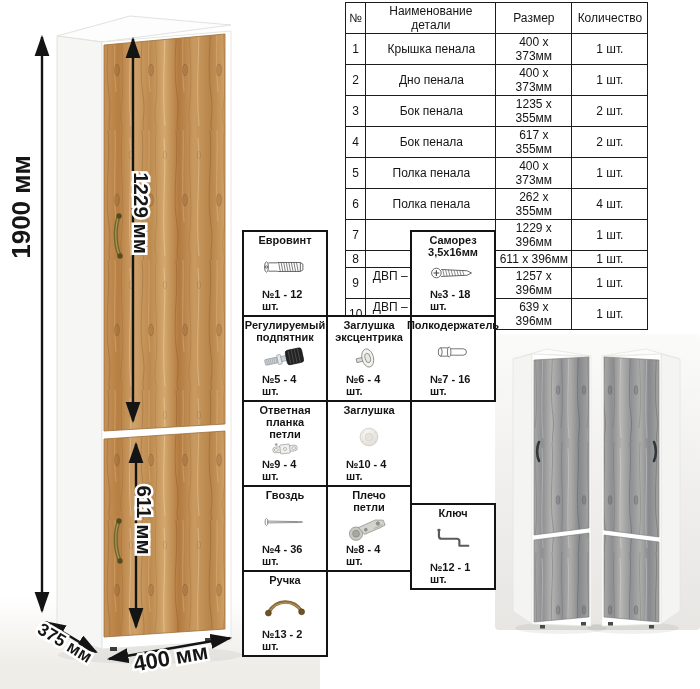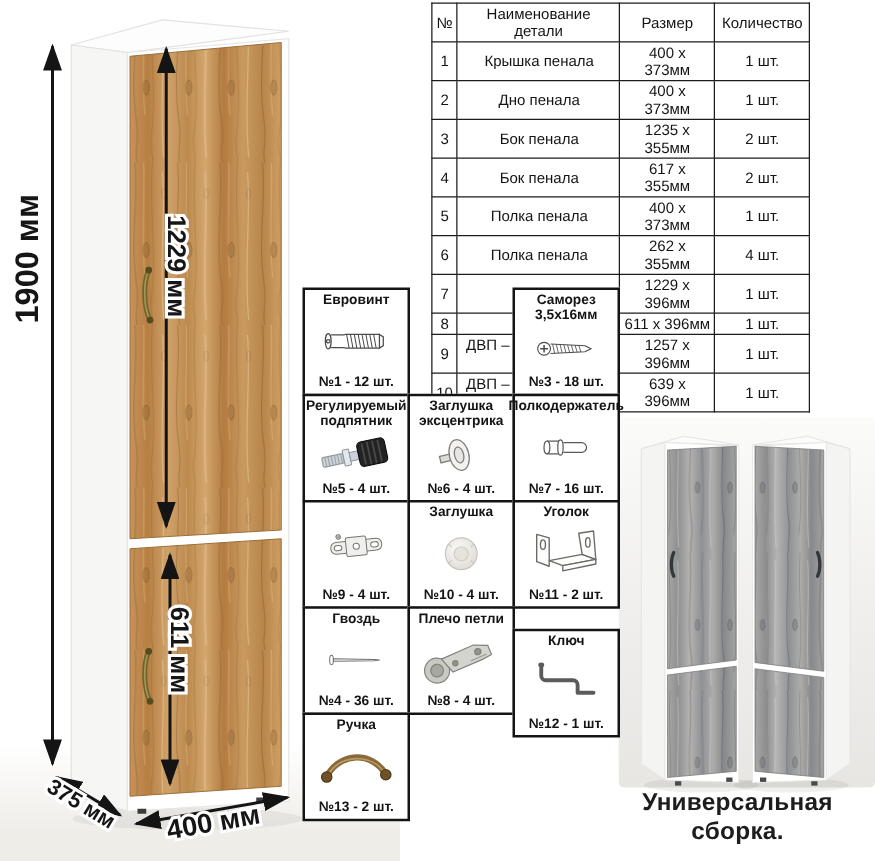--- a/index.html
+++ b/index.html
@@ -18,21 +18,21 @@
   .parts-table td,.parts-table th{border:1px solid #1c1c1c;padding:1px 3px;
     font-weight:normal;text-align:center;vertical-align:middle;height:14px;}
   .parts-table th{height:16px;}
   .parts-table td.name{text-align:center;padding-left:4px;}
   .col-num{width:18px}.col-name{width:130px}.col-size{width:76px}.col-qty{width:76px}
 
   
   .hw-grid{position:absolute;left:242px;top:230px;width:256px;height:426px;}
   .hw-cell{position:absolute;width:86px;height:87px;border:2px solid #141414;background:#fff;
     box-sizing:border-box;display:flex;flex-direction:column;align-items:center;
-    padding:2px 6px 3px;}
+    padding:2px 18px 3px;}
   .hw-title{font-weight:bold;font-size:11px;line-height:12px;text-align:center;white-space:pre-line;}
   .hw-art{flex:1;display:flex;align-items:center;justify-content:center;min-height:0;width:100%;}
   .hw-art svg{max-height:100%;}
   .hw-count{font-weight:bold;font-size:11px;line-height:12px;margin-top:auto;}
 
   
   .p00{left:0;top:0}.p01{left:84px;top:0}.p02{left:168px;top:0}
   .p10{left:0;top:85px}.p11{left:84px;top:85px}.p12{left:168px;top:85px}
   .p20{left:0;top:170px}.p21{left:84px;top:170px}.p22{left:168px;top:170px}
   .p30{left:0;top:255px}.p31{left:84px;top:255px}.p32{left:168px;top:273px}
@@ -282,20 +282,22 @@
           <path d="M16 15.5 H29 M16 28.5 H29" fill="none"></path>
           <ellipse cx="30" cy="22" rx="2.8" ry="8"></ellipse>
           <path d="M33 17 H52 M33 27 H52 M52 17 a5 5 0 0 1 0 10" fill="none"></path>
         </g>
           </svg>
         </div>
       <div class="hw-count">№7 - 16 шт.</div>
     </div>
 
     <div class="hw-cell p20">
+      <div class="hw-title">Ответная планка
+петли</div>
       <div class="hw-art">
           <svg width="70" height="30" viewBox="0 0 72 44">
         <g transform="rotate(-6 36 22)" fill="#efefed" stroke="#77776f" stroke-width="1.2">
           <rect x="6" y="15" width="60" height="14" rx="6.5"></rect>
           <rect x="24" y="11" width="24" height="22" rx="2"></rect>
           <rect x="10" y="19" width="9" height="6" rx="3" fill="#fff"></rect>
           <rect x="53" y="19" width="9" height="6" rx="3" fill="#fff"></rect>
           <circle cx="36" cy="22" r="3.6" fill="#fff"></circle>
           <circle cx="16" cy="9" r="2.6" fill="#ddd"></circle>
               <path d="M14.4 9 h3.2"></path>
@@ -316,36 +318,20 @@
         </radialGradient>
             </defs>
         <circle cx="36" cy="22" r="14" fill="url(#capG)" stroke="#c8c4bc"></circle>
         <circle cx="36" cy="22" r="6.2" fill="#e6e3dd" stroke="#d2cec6"></circle>
         <path d="M25 13.5 l2.6 2.6 M47 13.5 l-2.6 2.6 M25 30.5 l2.6 -2.6 M47 30.5 l-2.6 -2.6" stroke="#ccc7be" fill="none"></path>
       </svg>
         </div>
       <div class="hw-count">№10 - 4 шт.</div>
     </div>
 
-    <div class="hw-cell p22">
-      <div class="hw-title">Уголок</div>
-      <div class="hw-art">
-          <svg width="70" height="40" viewBox="0 0 72 44">
-        <g fill="#fdfdfc" stroke="#6a6a66" stroke-width="1.2" stroke-linejoin="round">
-          <path d="M10 5 L21 8 V33 L10 29 Z"></path>
-          <ellipse cx="15.5" cy="14" rx="2.2" ry="4.2" fill="#fff"></ellipse>
-          <path d="M21 28 L50 22.5 L62 27 L33 32.5 Z"></path>
-          <path d="M33 32.5 L62 27 V31 L33 37 Z"></path>
-          <path d="M47 4 L60 2 L62 27 L50 22.5 Z"></path>
-          <ellipse cx="55" cy="12" rx="2" ry="4.2" fill="#fff"></ellipse>
-        </g>
-          </svg>
-        </div>
-      <div class="hw-count">№11 - 2 шт.</div>
-    </div>
 
     <div class="hw-cell p30">
       <div class="hw-title">Гвоздь</div>
       <div class="hw-art">
           <svg width="70" height="30" viewBox="0 0 72 44">
         <g fill="#fff" stroke="#6e6e6e" stroke-width="1.2">
           <ellipse cx="7" cy="22" rx="2.2" ry="5.5"></ellipse>
           <path d="M9.2 20.6 L57 21.4 L63.5 22 L57 22.8 L9.2 23.4 Z"></path>
         </g>
           </svg>
@@ -437,15 +423,14 @@
       <polygon points="109,25 164,28 164,205 109,198" fill="url(#gryG)"></polygon>
       <polygon points="109,25 164,28 164,205 109,198" fill="url(#gryP)" stroke="#77787b" stroke-width=".6"></polygon>
       <polygon points="109,203 164,210 164,290 109,285" fill="url(#gryG)"></polygon>
       <polygon points="109,203 164,210 164,290 109,285" fill="url(#gryP)" stroke="#77787b" stroke-width=".6"></polygon>
       <path d="M159 110 c2.5 5 2.5 14 0 19" fill="none" stroke="#33373a" stroke-width="2.6" stroke-linecap="round"></path>
       <rect x="113" y="290" width="5" height="3.5" fill="#4a4a4a"></rect>
         <rect x="154" y="293" width="5" height="3.5" fill="#4a4a4a"></rect>
     </g>
   </svg>
 
-  <div class="caption">Универсальная сборка.</div>
 
 </div>
 
 </body></html>

